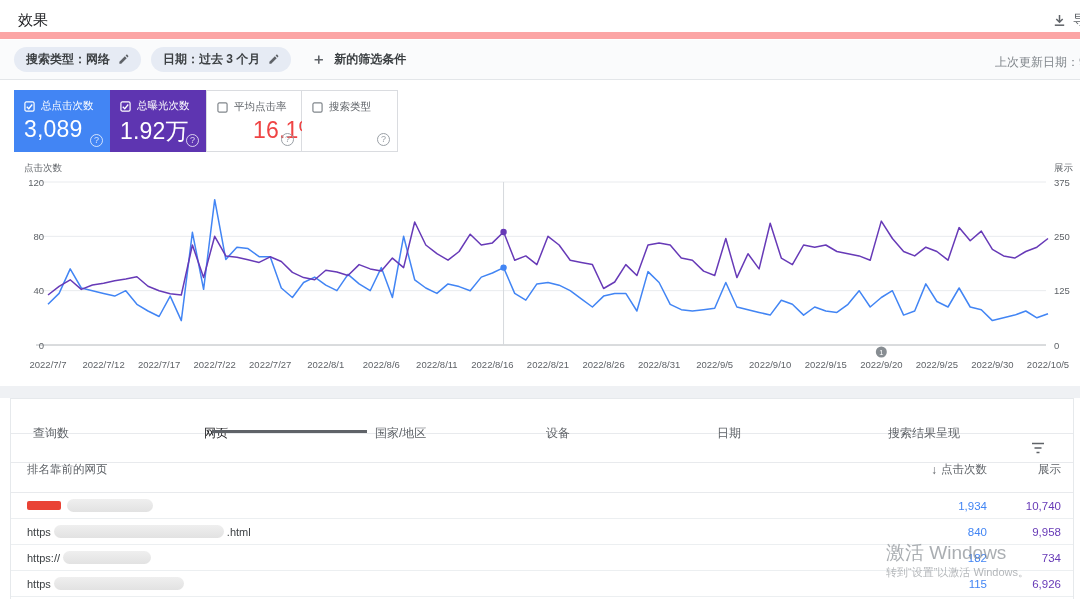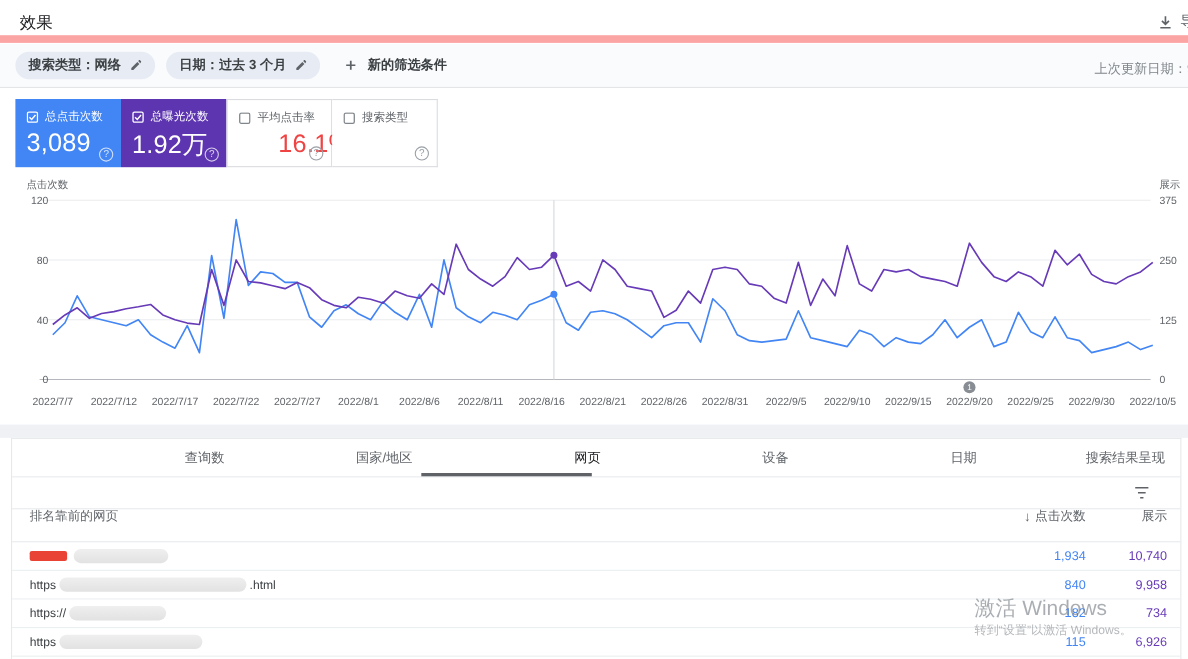--- a/index.html
+++ b/index.html
@@ -35,21 +35,21 @@
 
   
   .chart-wrap { position:absolute; top:160px; left:0; width:1080px; height:226px; }
   .chart-wrap svg { display:block; }
 
   .gray-band { position:absolute; top:386px; left:0; right:0; height:12px; background:#eff1f4; }
 
   
   .table-card { position:absolute; top:398px; left:10px; width:1064px; height:201px; background:#fff; border:1px solid #e6e9ec; border-bottom:none; }
   .tabs { display:flex; padding-left:22px; height:35px; border-bottom:1px solid #e8eaed; }
-  .tab { width:171px; text-align:right; line-height:35px; font-size:12px; color:#5f6368; position:relative; cursor:pointer; white-space:nowrap; }
+  .tab { width:171px; text-align:left; line-height:35px; font-size:12px; color:#5f6368; position:relative; cursor:pointer; white-space:nowrap;margin-top:17px; }
   .tab.active { color:#202124; }
   .tab.active::after { content:""; position:absolute; left:8px; right:8px; bottom:0; height:3px; background:#5f6368; }
   .tfilter-row { height:29px; border-bottom:1px solid #e8eaed; position:relative; }
   .funnel { position:absolute; right:28px; top:8px; cursor:pointer; }
   .thead { height:30px; display:flex; align-items:center; padding:0 12px 16px 16px; border-bottom:1px solid #e8eaed; font-size:11.5px; color:#5f6368; }
   .col-url { flex:1; display:flex; align-items:center; min-width:0; }
   .col-clicks { width:92px; display:flex; justify-content:flex-end; align-items:center; gap:4px; }
   .col-imp { width:74px; text-align:right; }
   .sort-arrow { font-size:12px; color:#5f6368; }
   .trow { height:26px; display:flex; align-items:center; padding:0 12px 0 16px; border-bottom:1px solid #eceff1; font-size:11.5px; cursor:pointer; }
@@ -204,22 +204,22 @@
         <text x="992.4444444444445" y="208" text-anchor="middle" font-size="9.5" fill="#5f6368" font-family="Liberation Sans, sans-serif">2022/9/30</text>
         <text x="1048" y="208" text-anchor="middle" font-size="9.5" fill="#5f6368" font-family="Liberation Sans, sans-serif">2022/10/5</text>
       </svg>
   </div>
 
   <div class="gray-band"></div>
 
   <div class="table-card">
     <div class="tabs" id="tabs">
         <div class="tab">查询数</div>
+        <div class="tab active">网页</div>
         <div class="tab">国家/地区</div>
-        <div class="tab active">网页</div>
         <div class="tab">设备</div>
         <div class="tab">日期</div>
         <div class="tab">搜索结果呈现</div>
       </div>
     <div class="tfilter-row">
       <span class="funnel icon">
         <svg width="14" height="13" viewBox="0 0 14 13">
             <path d="M1 1.5h12M3.5 6h7M5.5 10.5h3" stroke="#5f6368" stroke-width="1.4" fill="none"></path>
           </svg>
       </span>

